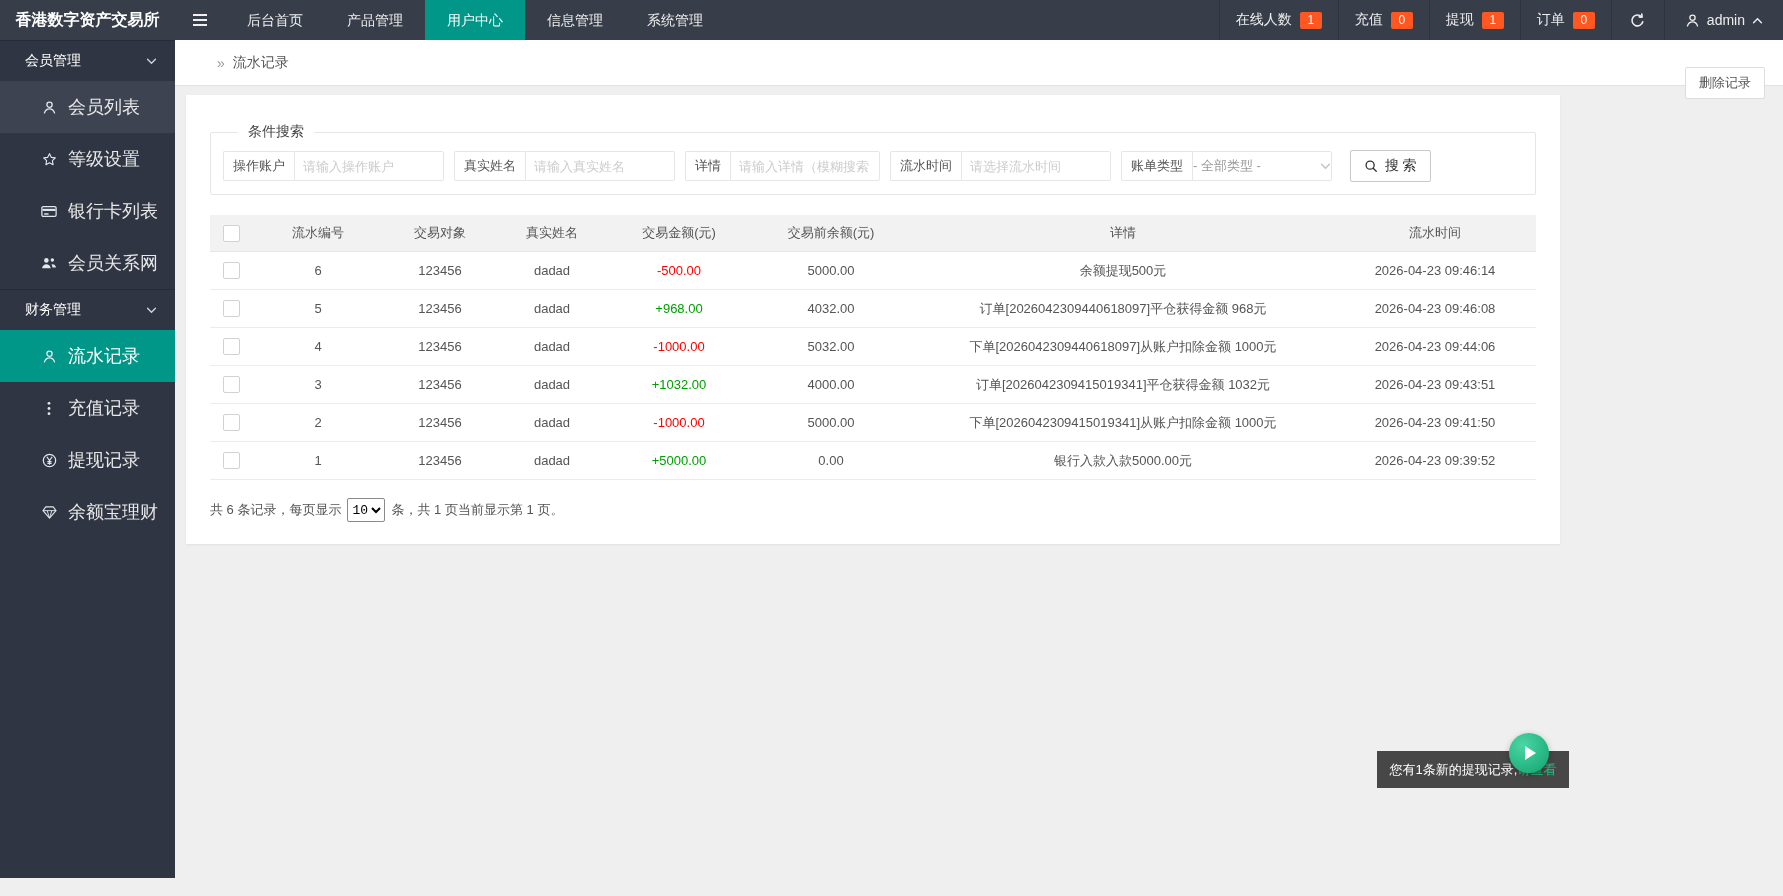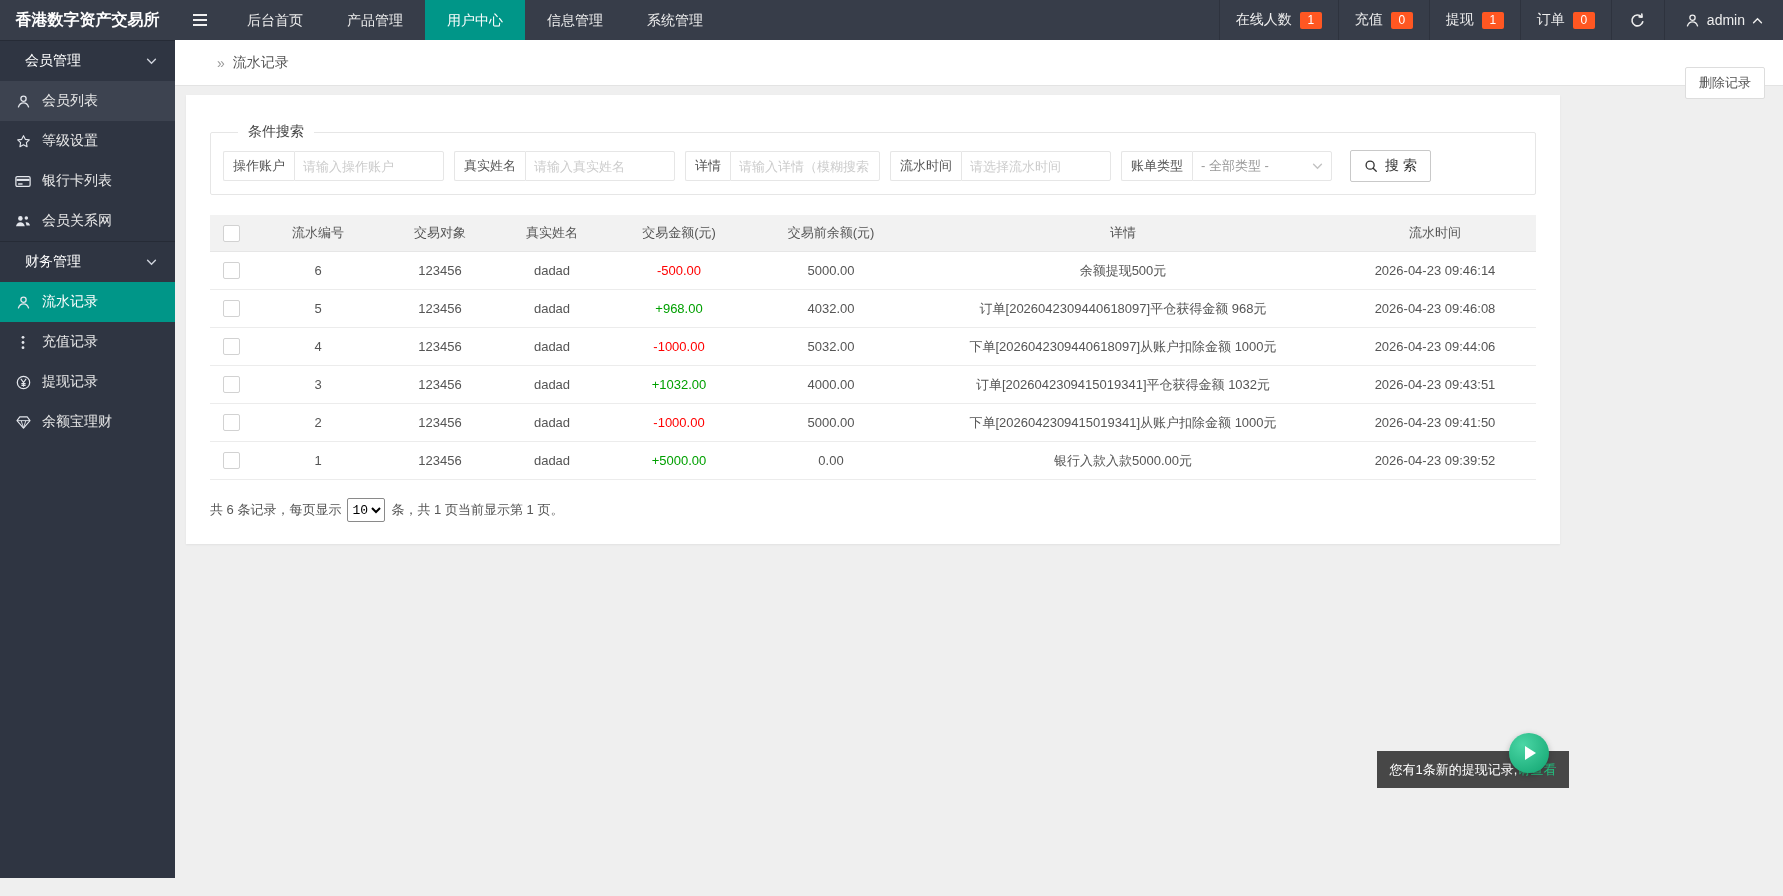--- a/index.html
+++ b/index.html
@@ -18,42 +18,42 @@
   .hspacer{flex:1;}
   .status-item{display:flex;align-items:center;padding:0 16px;color:#eee;font-size:14px;cursor:pointer;border-left:1px solid rgba(0,0,0,0.15);}
   .badge{margin-left:8px;min-width:10px;padding:1px 6px;background:var(--badge);color:#fff;font-size:12px;border-radius:2px;line-height:15px;text-align:center;}
   .icon-cell{width:52px;display:flex;align-items:center;justify-content:center;color:#eee;cursor:pointer;border-left:1px solid rgba(0,0,0,0.15);}
   .user-cell{display:flex;align-items:center;gap:7px;padding:0 20px;color:#eee;font-size:14px;cursor:pointer;border-left:1px solid rgba(0,0,0,0.15);}
   
   .sidebar{position:absolute;top:40px;left:0;bottom:18px;width:175px;background:#2f3542;z-index:9;}
   .group-header{height:40px;display:flex;align-items:center;padding:0 18px 0 25px;color:#fff;font-size:14px;cursor:pointer;border-top:1px solid rgba(0,0,0,0.18);}
   .group-header .gh-label{flex:1;}
   .group-header .chev{color:#cfd3dc;display:flex;}
-  .side-item{height:40px;display:flex;align-items:center;padding-left:14px;color:#e8e8e8;font-size:14px;cursor:pointer;gap:10px;}
+  .side-item{height:52px;display:flex;align-items:center;padding-left:40px;color:#e8e8e8;font-size:18px;cursor:pointer;gap:10px;}
   .side-item .s-icon{width:18px;display:flex;justify-content:center;color:#e3e6ec;}
   .side-item.active{background:var(--accent);color:#fff;}
   .side-item.hl{background:#3d4350;}
   
   .crumb-bar{position:absolute;left:175px;top:40px;right:0;height:45px;background:#fff;border-bottom:1px solid #e3e3e3;display:flex;align-items:center;z-index:5;}
   .crumb{padding-left:42px;font-size:14px;color:#555;display:flex;gap:8px;align-items:center;}
   .crumb .arrows{color:#9a9a9a;}
   .delete-btn{margin-left:auto;margin-right:18px;border:1px solid #ddd;background:#fff;color:#555;font-size:13px;padding:6px 13px;border-radius:2px;cursor:pointer;font-family:inherit;margin-top:40px;}
   
   .card{position:absolute;left:186px;top:95px;width:1374px;min-height:405px;background:#fff;box-shadow:0 1px 2px rgba(0,0,0,0.06);z-index:4;}
   fieldset.search-field{margin:28px 24px 0;border:1px solid #e6e6e6;border-radius:2px;padding:6px 12px 12px;}
   legend{margin-left:15px;padding:0 10px;font-size:14px;color:#444;}
   .filters{display:flex;align-items:center;gap:10px;margin-top:3px;}
   .filter-fields{display:flex;align-items:center;gap:10px;}
   .fgroup{display:flex;align-items:stretch;}
   .flabel{border:1px solid #e6e6e6;border-right:none;background:#fff;padding:0 9px;font-size:13px;color:#555;line-height:28px;white-space:nowrap;border-radius:2px 0 0 2px;}
   .finput{border:1px solid #e6e6e6;width:150px;padding:0 8px;font-size:13px;color:#666;height:30px;box-sizing:border-box;outline:none;border-radius:0 2px 2px 0;font-family:inherit;}
   .finput::placeholder{color:#ccc;}
-  .fselect{border:1px solid #e6e6e6;width:140px;display:flex;align-items:center;justify-content:space-between;padding:0 8px;font-size:13px;color:#999;height:30px;box-sizing:border-box;cursor:pointer;background:#fff;border-radius:0 2px 2px 0;}
+  .fselect{border:1px solid #e6e6e6;width:140px;display:flex;align-items:center;justify-content:space-between;padding:0 0;font-size:13px;color:#999;height:30px;box-sizing:border-box;cursor:pointer;background:#fff;border-radius:0 2px 2px 0;}
   .fselect .chev{color:#c2c2c2;display:flex;}
-  .search-btn{margin-left:8px;display:flex;align-items:center;gap:7px;border:1px solid #c9c9c9;background:#fff;color:#333;font-size:14px;height:32px;padding:0 13px;border-radius:2px;cursor:pointer;font-family:Liberation Sans, sans-serif;}
+  .search-btn{margin-left:8px;display:flex;align-items:center;gap:7px;border:1px solid #c9c9c9;background:#fff;color:#333;font-size:14px;height:32px;padding:0 13px;border-radius:2px;cursor:pointer;font-family:Liberation Serif, serif;}
   .search-btn .s-ico{display:flex;color:#333;}
   
   .table-wrap{margin:20px 24px 0;}
   table{width:100%;border-collapse:collapse;table-layout:fixed;}
   th{background:#f2f2f2;font-weight:normal;color:#555;font-size:13px;height:34px;text-align:center;border-bottom:1px solid #e6e6e6;}
   td{height:35px;text-align:center;font-size:13px;color:#555;border-bottom:1px solid #ececec;overflow:hidden;text-overflow:ellipsis;white-space:nowrap;}
   .w-check{width:40px;}.w-id{width:130px;}.w-target{width:110px;}.w-name{width:110px;}
   .w-amount{width:140px;}.w-balance{width:160px;}.w-time{width:200px;}
   .neg{color:var(--negative);}
   .pos{color:var(--positive);}

